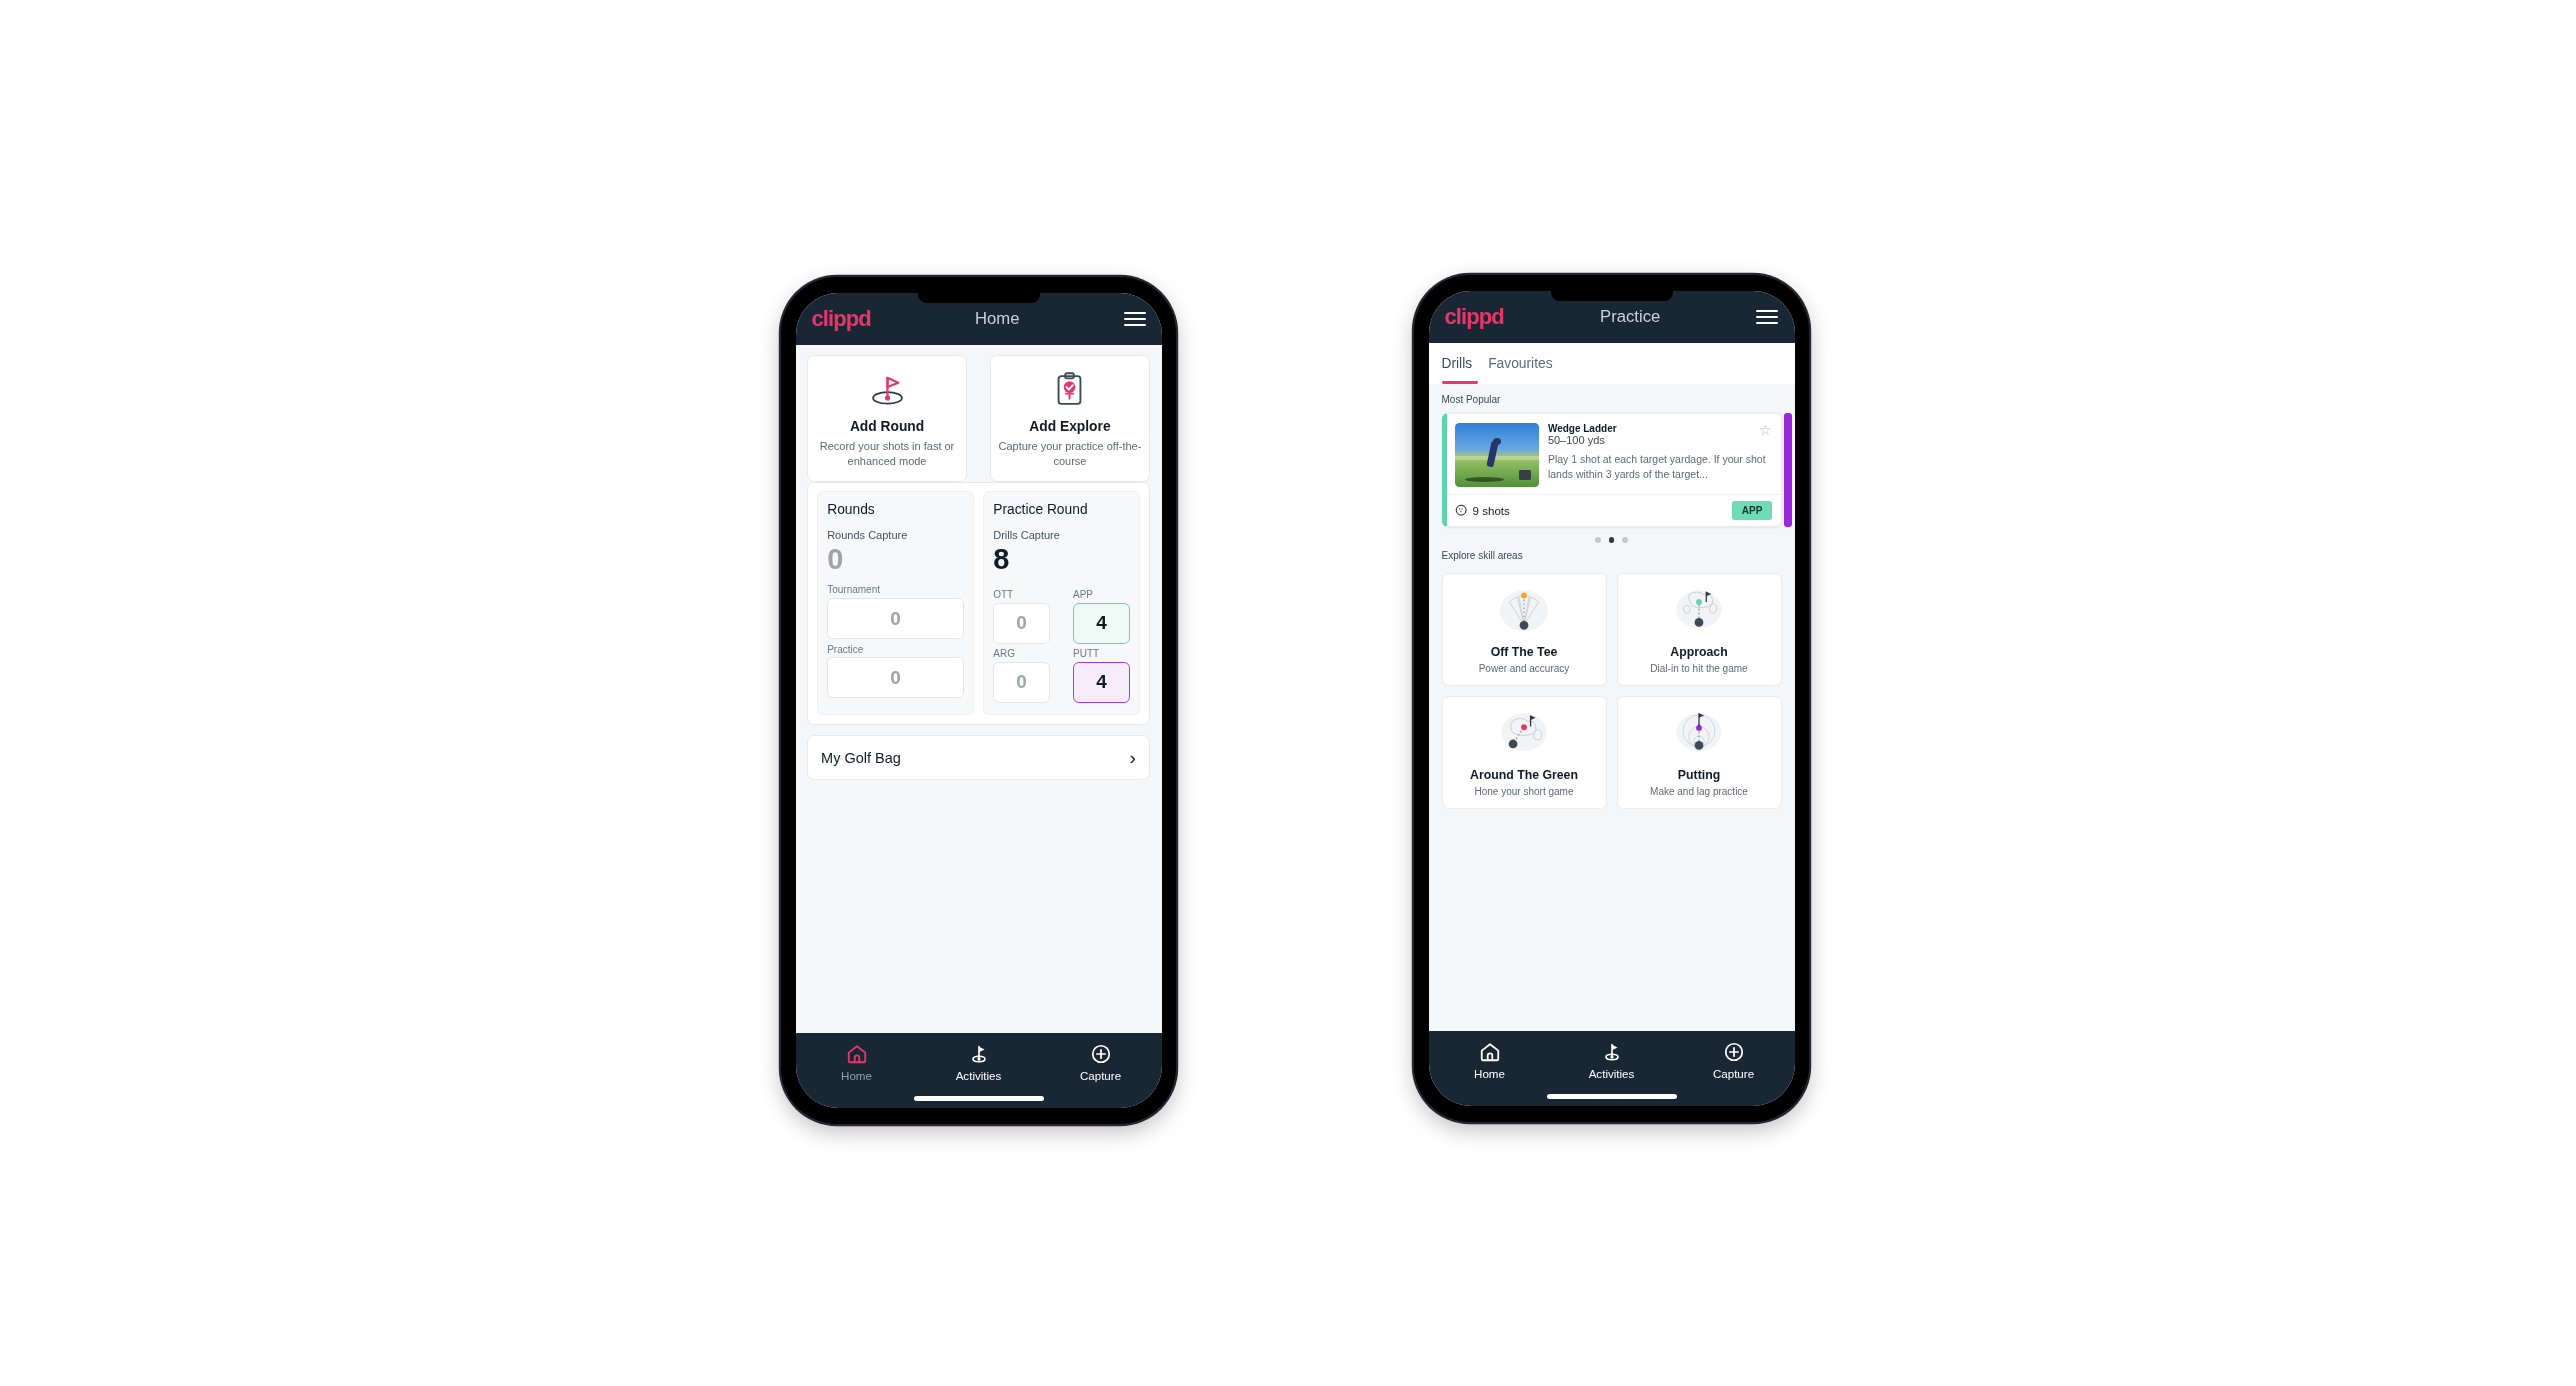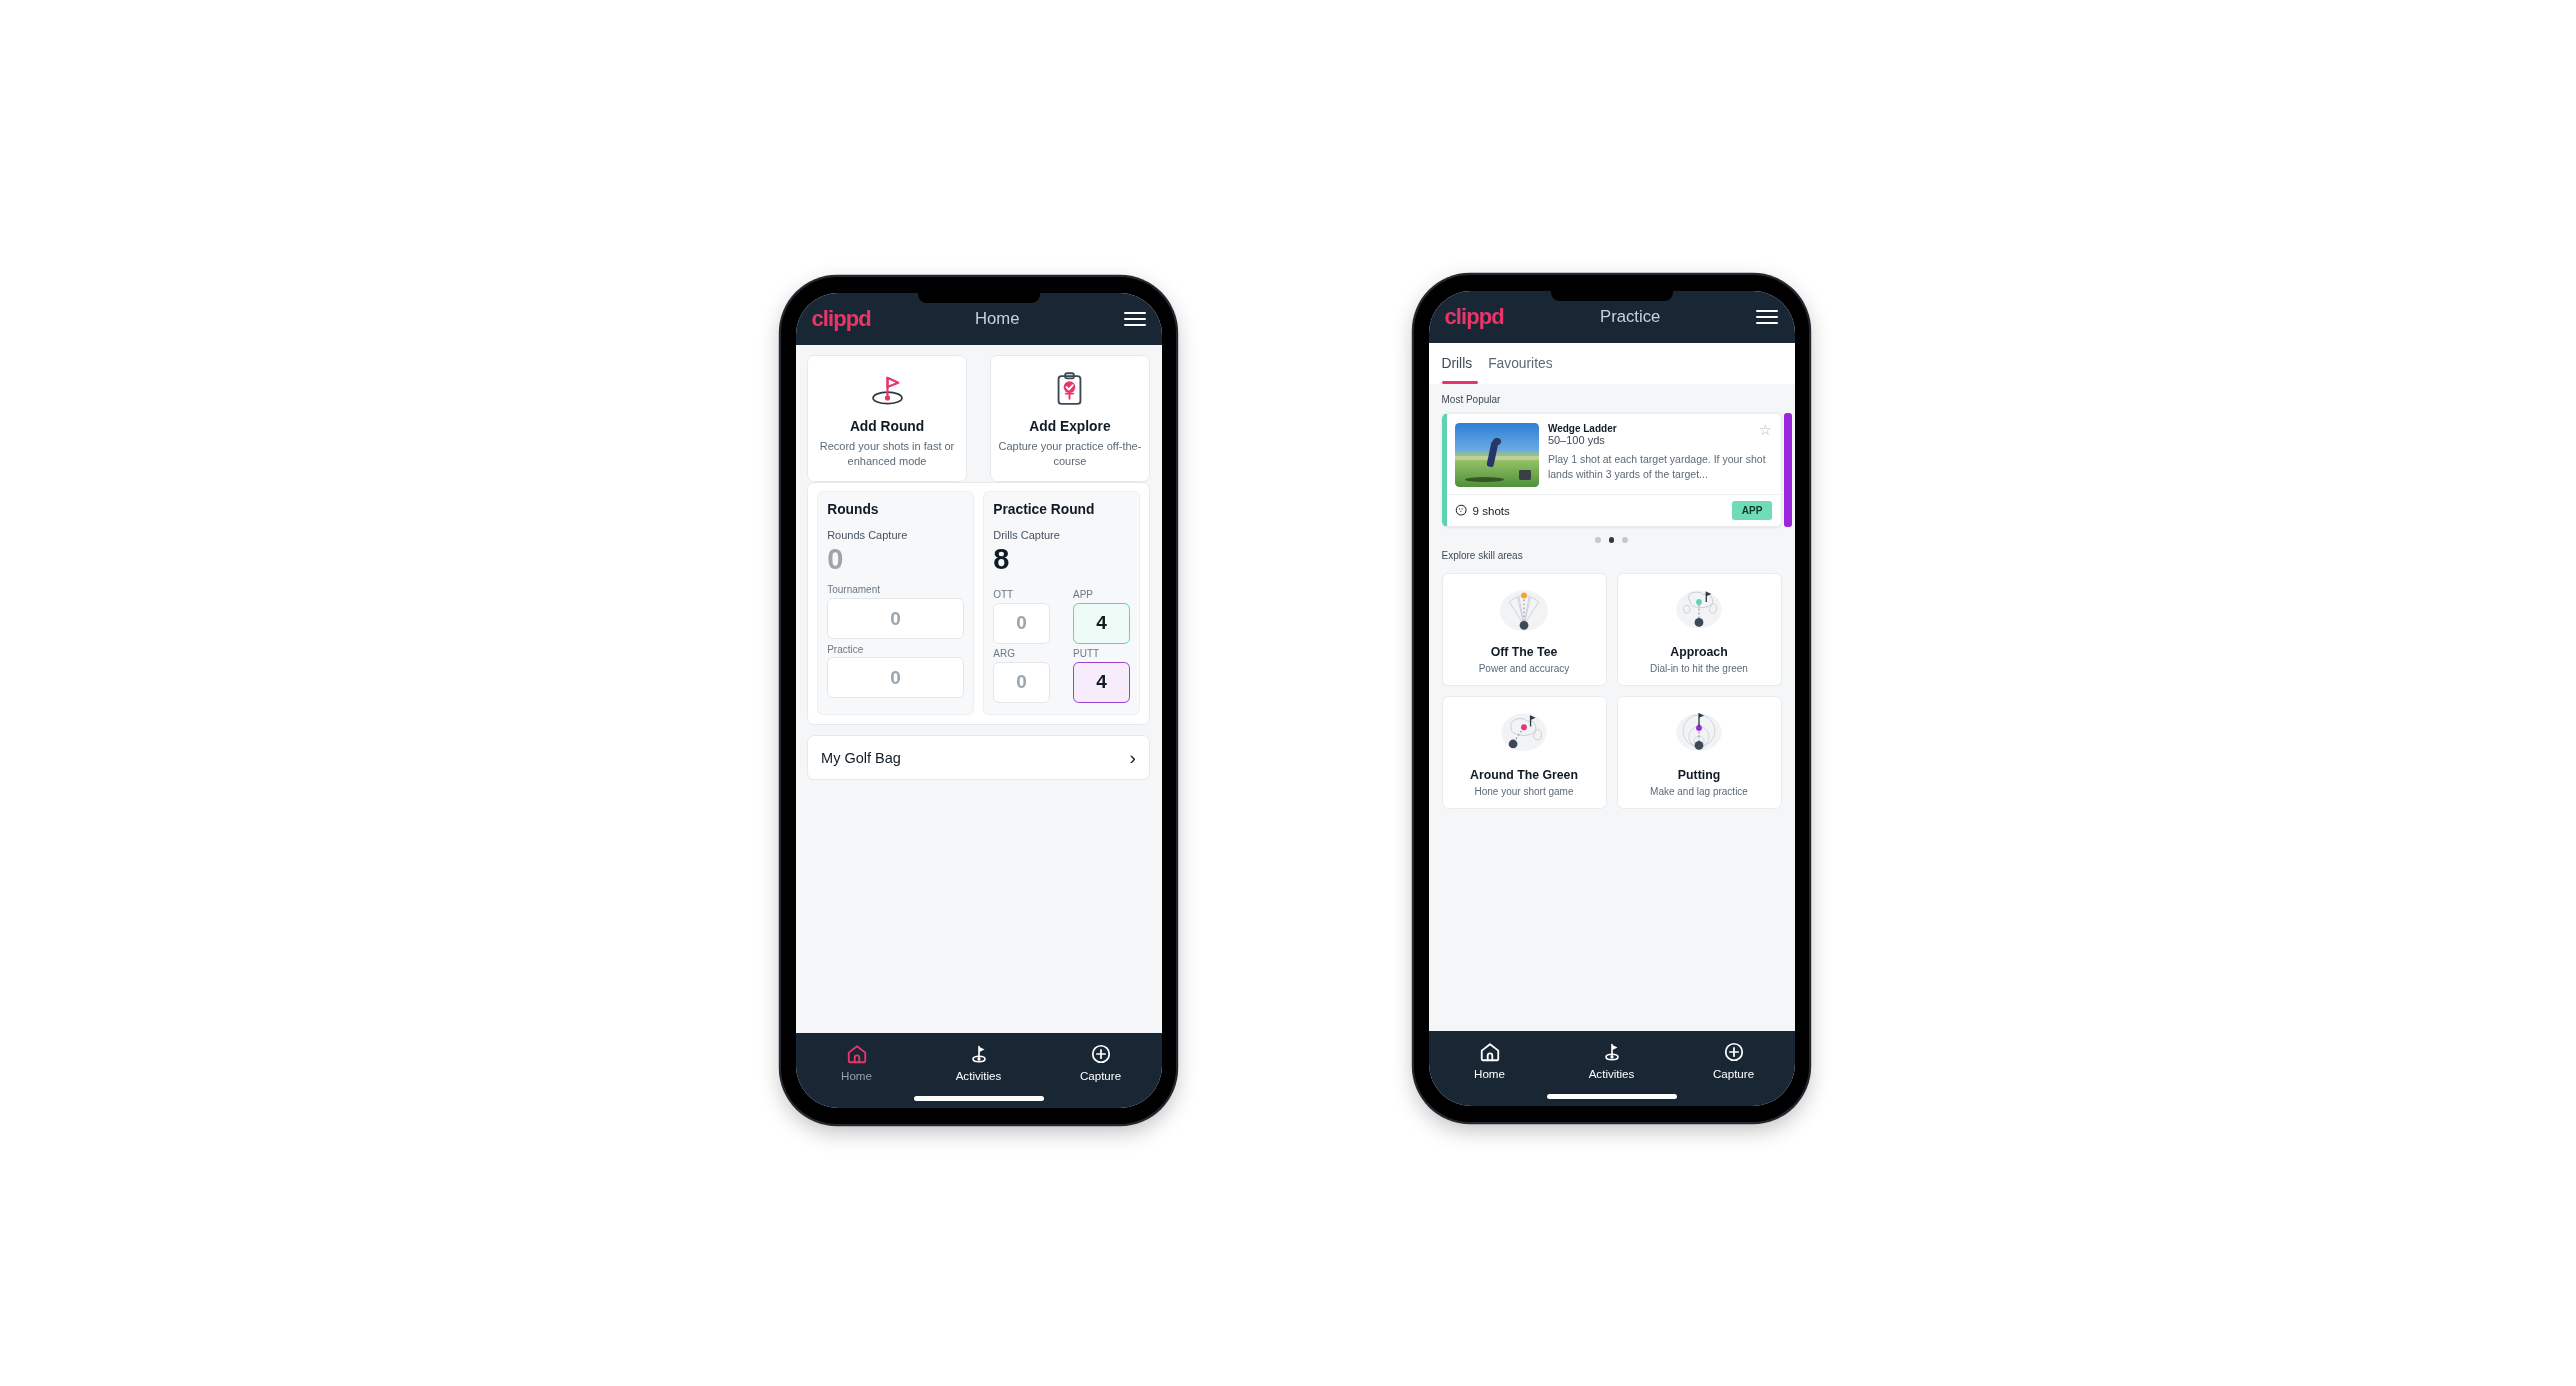--- a/index.html
+++ b/index.html
@@ -84,21 +84,21 @@
     padding: 14.5px 13px 8.7px 13px;
   }
   .sectiontitle { font-size: 16px; font-weight:700; color:#101b26; }
   .linkish { font-size: 13px; color:#1d2b38; text-decoration: underline; cursor:pointer; }
 
   .statscard {
     margin: 0 11.6px; background:#fff; border:0.7px solid #e6e9ec; border-radius:7.2px;
     padding: 8.7px; display:flex; gap: 8.7px;
   }
   .statcol { flex:1; background:#f7f8f9; border:0.7px solid #edeff1; border-radius:5.8px; padding: 10px 9.4px 11.6px; }
-  .statcol h4 { font-size: 13.8px; font-weight:700; color:#101b26; margin-bottom: 11.6px; }
+  .statcol h4 { font-size: 13.8px; font-weight:400; color:#101b26; margin-bottom: 11.6px; }
   .caplabel { font-size: 11px; color:#46535f; margin-bottom: 2.9px; }
   .bignum { font-size: 29px; font-weight:700; line-height: 1.05; margin-bottom: 10px; }
   .bignum.zero { color:#9aa5ae; }
   .bignum.filled { color:#101b26; }
 
   .fieldlabel { font-size: 10px; color:#6b7884; margin: 4.3px 0 2.9px; }
   .fieldbox {
     height: 41px; border:0.7px solid #e3e6e9; border-radius:5.8px; background:#fff;
     display:flex; align-items:center; justify-content:center;
     font-size: 19px; font-weight:700; color:#9aa5ae;
@@ -407,21 +407,21 @@
                 <path d="M19 26 q-5 3 -3 8 q2 5 6 3 q4 -2 2 -7 q-1 -4 -5 -4 Z" fill="none" stroke="#c8ced4" stroke-width="1.3"></path>
                 <path d="M57 24 q5 2 4 8 q-1 6 -6 5 q-5 -1 -3 -7 q1 -5 5 -6 Z" fill="none" stroke="#c8ced4" stroke-width="1.3"></path>
                 <line x1="37" y1="50" x2="37" y2="20" stroke="#8d99a5" stroke-width="1.6" stroke-dasharray="2.5 3"></line>
                 <circle cx="37" cy="22" r="4" fill="#5fd3b0"></circle>
                 <line x1="47" y1="8" x2="47" y2="22" stroke="#2d3a46" stroke-width="1.8"></line>
                 <path d="M47 8 L54 11 L47 14 Z" fill="#2d3a46"></path>
                 <circle cx="37" cy="50" r="6" fill="#3d4a56"></circle>
               </svg>
             </div>
             <div class="skilltitle">Approach</div>
-            <div class="skillsub">Dial-in to hit the green</div>
+            <div class="skillsub">Dial-in to hit the game</div>
           </div>
 
           <div class="skillcard">
             <div class="skillicon">
               <svg width="54" height="51" viewBox="0 0 74 70">
                 <ellipse cx="37" cy="32" rx="31" ry="26" fill="#f2f3f5"></ellipse>
                 <path d="M20 30 q-4 -13 6 -16 q10 -3 16 3 q9 -2 11 6 q2 9 -7 12 q-9 3 -18 0 q-7 -2 -8 -5 Z" fill="none" stroke="#c8ced4" stroke-width="1.3"></path>
                 <path d="M56 28 q6 2 5 9 q-1 7 -7 5 q-5 -2 -3 -8 q1 -5 5 -6 Z" fill="none" stroke="#c8ced4" stroke-width="1.3"></path>
                 <line x1="23" y1="46" x2="36" y2="26" stroke="#8d99a5" stroke-width="1.6" stroke-dasharray="2.5 3"></line>
                 <circle cx="37" cy="25" r="4" fill="#e8366a"></circle>

